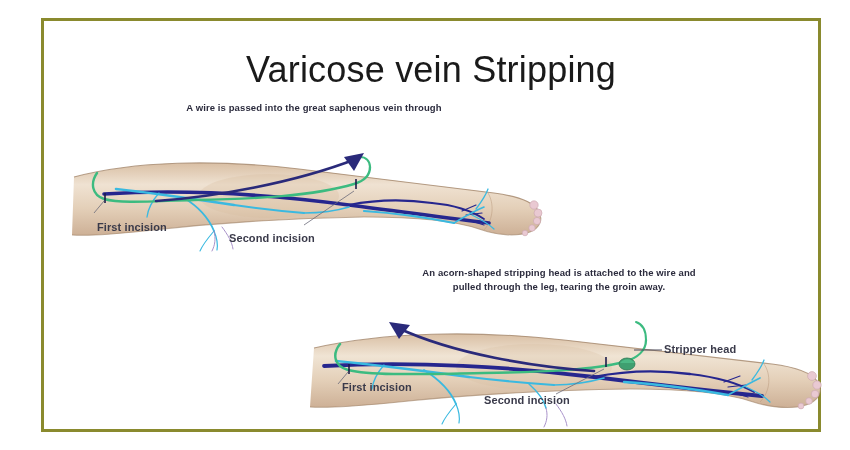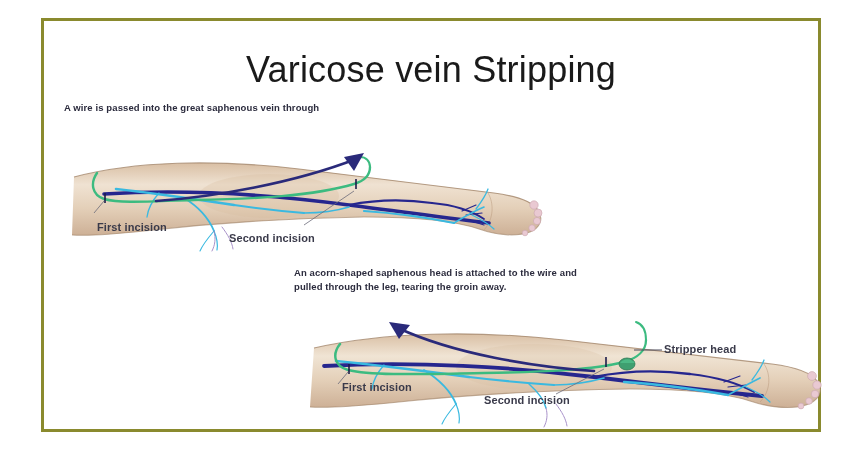--- a/index.html
+++ b/index.html
@@ -53,20 +53,21 @@
   }
   .fig-bottom {
     left: 250px;
     top: 245px;
     width: 530px;
     height: 165px;
   }
   .caption {
     position: absolute;
     width: 100%;
+    text-align: center;
     font-size: 9.5px;
     font-weight: bold;
     color: #2b2b3d;
     line-height: 1.45;
     letter-spacing: 0.1px;
   }
   .cap-top { top: 0; left: 0; }
   .cap-bottom { top: 0; left: 0; }
   .art { position: absolute; left: 0; top: 0; width: 100%; height: 100%; }
   .vlabel {
@@ -183,21 +184,21 @@
         </g>
       </svg>
 
       <div class="vlabel lbl-t-first">First incision</div>
       <div class="vlabel lbl-t-second">Second incision</div>
     </div>
 
     <div class="fig fig-bottom">
 
       <div class="caption cap-bottom">
-        <div>An acorn-shaped saphenous head is attached to the wire and</div>
+        <div>An acorn-shaped stripping head is attached to the wire and</div>
         <div>pulled through the leg, tearing the groin away.</div>
       </div>
 
       <svg class="art" viewBox="0 0 530 165" preserveAspectRatio="none">
         <defs>
           <linearGradient id="skinBot" x1="0" y1="0" x2="0" y2="1">
             <stop offset="0%" stop-color="#d9bfa4"></stop>
             <stop offset="30%" stop-color="#f0e4d4"></stop>
             <stop offset="62%" stop-color="#e4d0b9"></stop>
             <stop offset="100%" stop-color="#cdb096"></stop>

